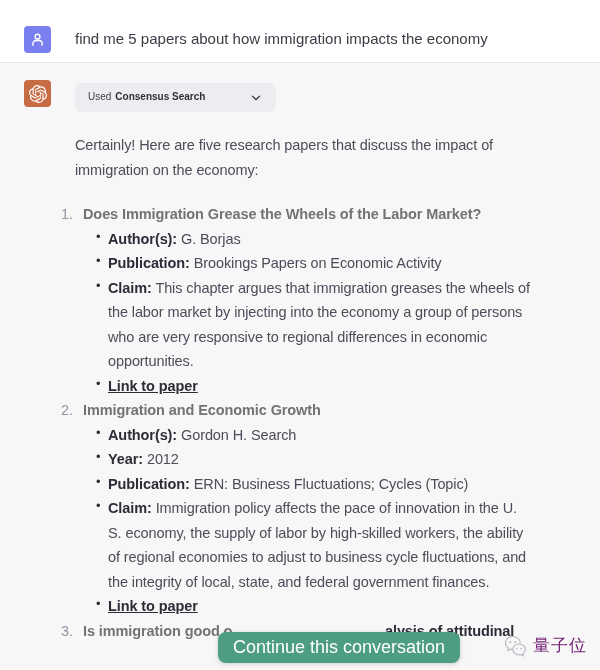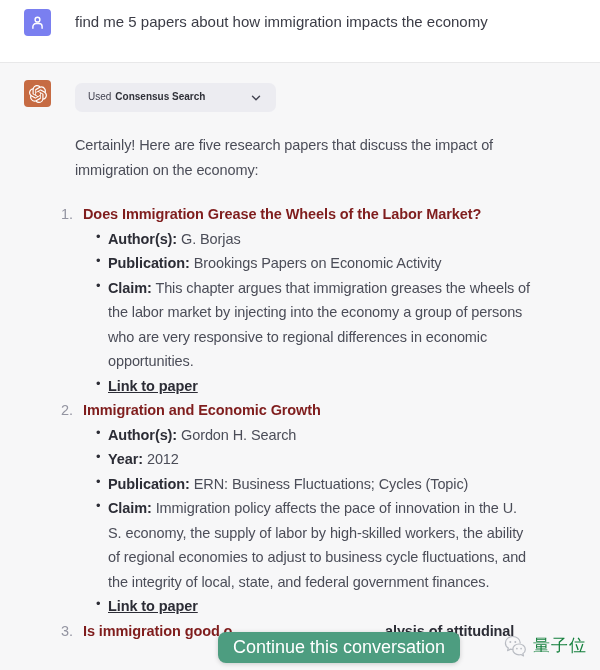--- a/index.html
+++ b/index.html
@@ -3,21 +3,21 @@
 <meta charset="utf-8">
 <style>
   * { box-sizing: border-box; }
   html, body { margin: 0; padding: 0; }
   body { font-family: "Liberation Sans", sans-serif; background: #fff; }
   .page {
     position: relative; width: 600px; height: 670px;
     overflow: hidden; background: #fff;
   }
   
-  .user-row { position: relative; height: 62px; background: #fff; }
+  .user-row { position: relative; height: 62px; background: #fff; margin-top: 17px; }
   .avatar {
     position: absolute; left: 24px; width: 27px; height: 27px;
     border-radius: 4px; display: flex; align-items: center; justify-content: center;
   }
   .user-avatar { top: 9px; }
   .user-text {
     position: absolute; left: 75px; top: 10px; right: 20px;
     font-size: 15px; line-height: 24px; color: #3b3c46;
   }
   
@@ -35,21 +35,21 @@
     padding: 0 13px; background: #ececf1; border-radius: 7px;
     font-size: 10px; color: #40414f; cursor: pointer; letter-spacing: 0;
   }
   .pill .pill-name { font-weight: 700; margin-left: 4px; color: #2f3038; }
   .pill .chev { margin-left: auto; display: flex; }
   .intro { margin: 21px 0 0 0; }
   
   .papers { list-style: none; margin: 20px 0 0 0; padding: 0; }
   .papers > li { position: relative; padding-left: 8px; }
   .num { position: absolute; left: -14px; color: #9394a1; }
-  .p-title { font-weight: 700; color: #7f1d1d; }
+  .p-title { font-weight: 700; color: #737373; }
   .fields { list-style: none; margin: 0 0 0 13px; padding: 0; }
   .fields > li { position: relative; padding-left: 12px; }
   .fields > li::before {
     content: "\2022"; position: absolute; left: 0; top: -2px;
     font-size: 13px; color: #2c2d36;
   }
   .f-label { font-weight: 700; color: #2c2d36; }
   .paper-link { font-weight: 700; color: #2c2d36; text-decoration: underline; cursor: pointer; }
   .p3-row { white-space: nowrap; position: relative; }
   .p3-suffix { position: absolute; left: 310px; top: 0; font-weight: 700; color: #2c2d36; }
@@ -58,21 +58,21 @@
     position: absolute; left: 218px; top: 632px; height: 31px;
     padding: 0 15px; border: none; border-radius: 8px;
     background: #4d9d80; color: #fff; font-size: 18px;
     font-family: "Liberation Sans", sans-serif; cursor: pointer;
     box-shadow: 0 1px 5px rgba(0,0,0,0.18); z-index: 5;
   }
   
   .watermark {
     position: absolute; right: 13px; top: 634px; z-index: 6;
     display: flex; align-items: center; gap: 3px;
-    color: #15803d; font-size: 17px; letter-spacing: 1px;
+    color: #701a75; font-size: 17px; letter-spacing: 1px;
   }
 </style>
 </head>
 <body>
 
 <div class="page">
 
   <section class="user-row">
     <div class="avatar user-avatar" style="background-color: rgb(122, 127, 240);">
       <span style="display:flex">

